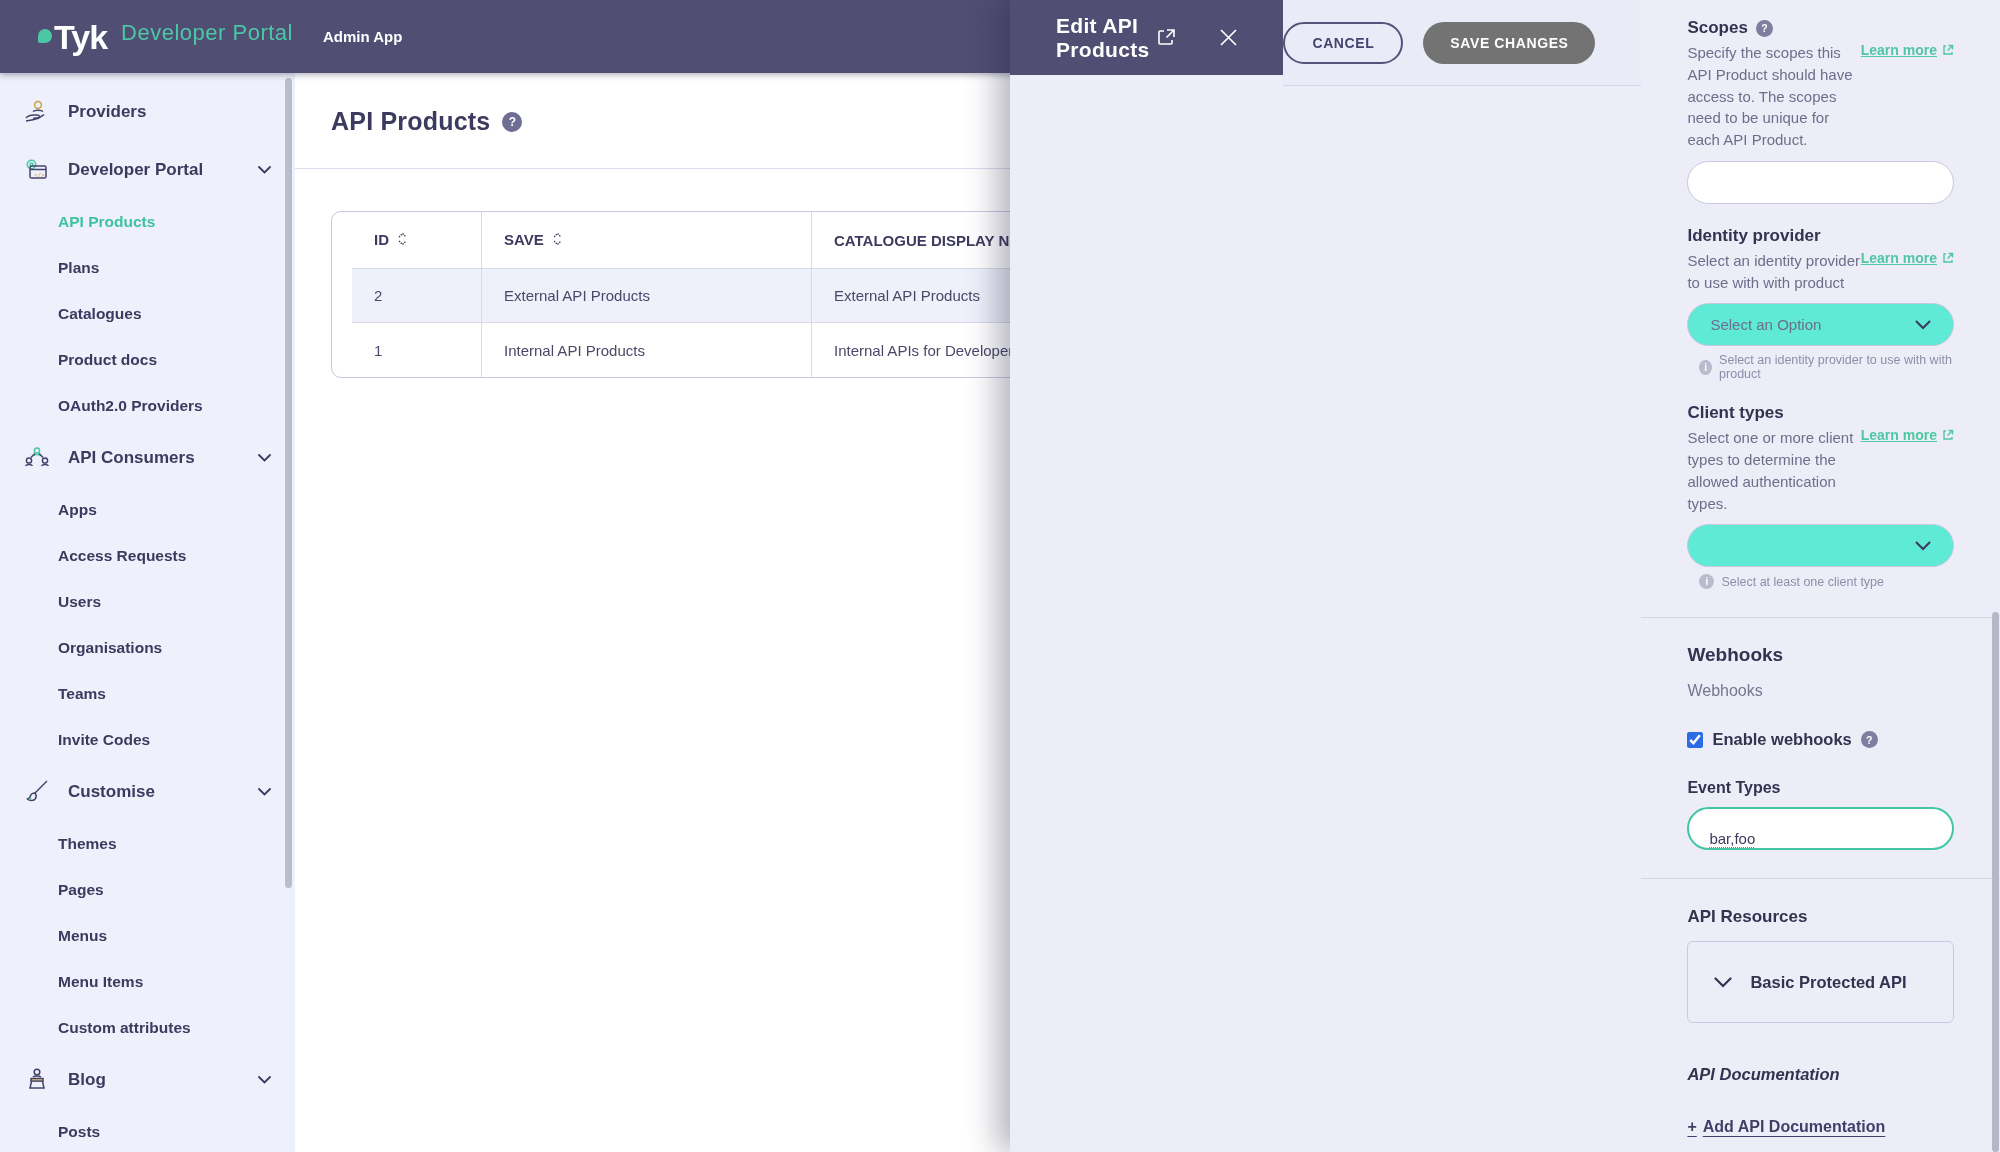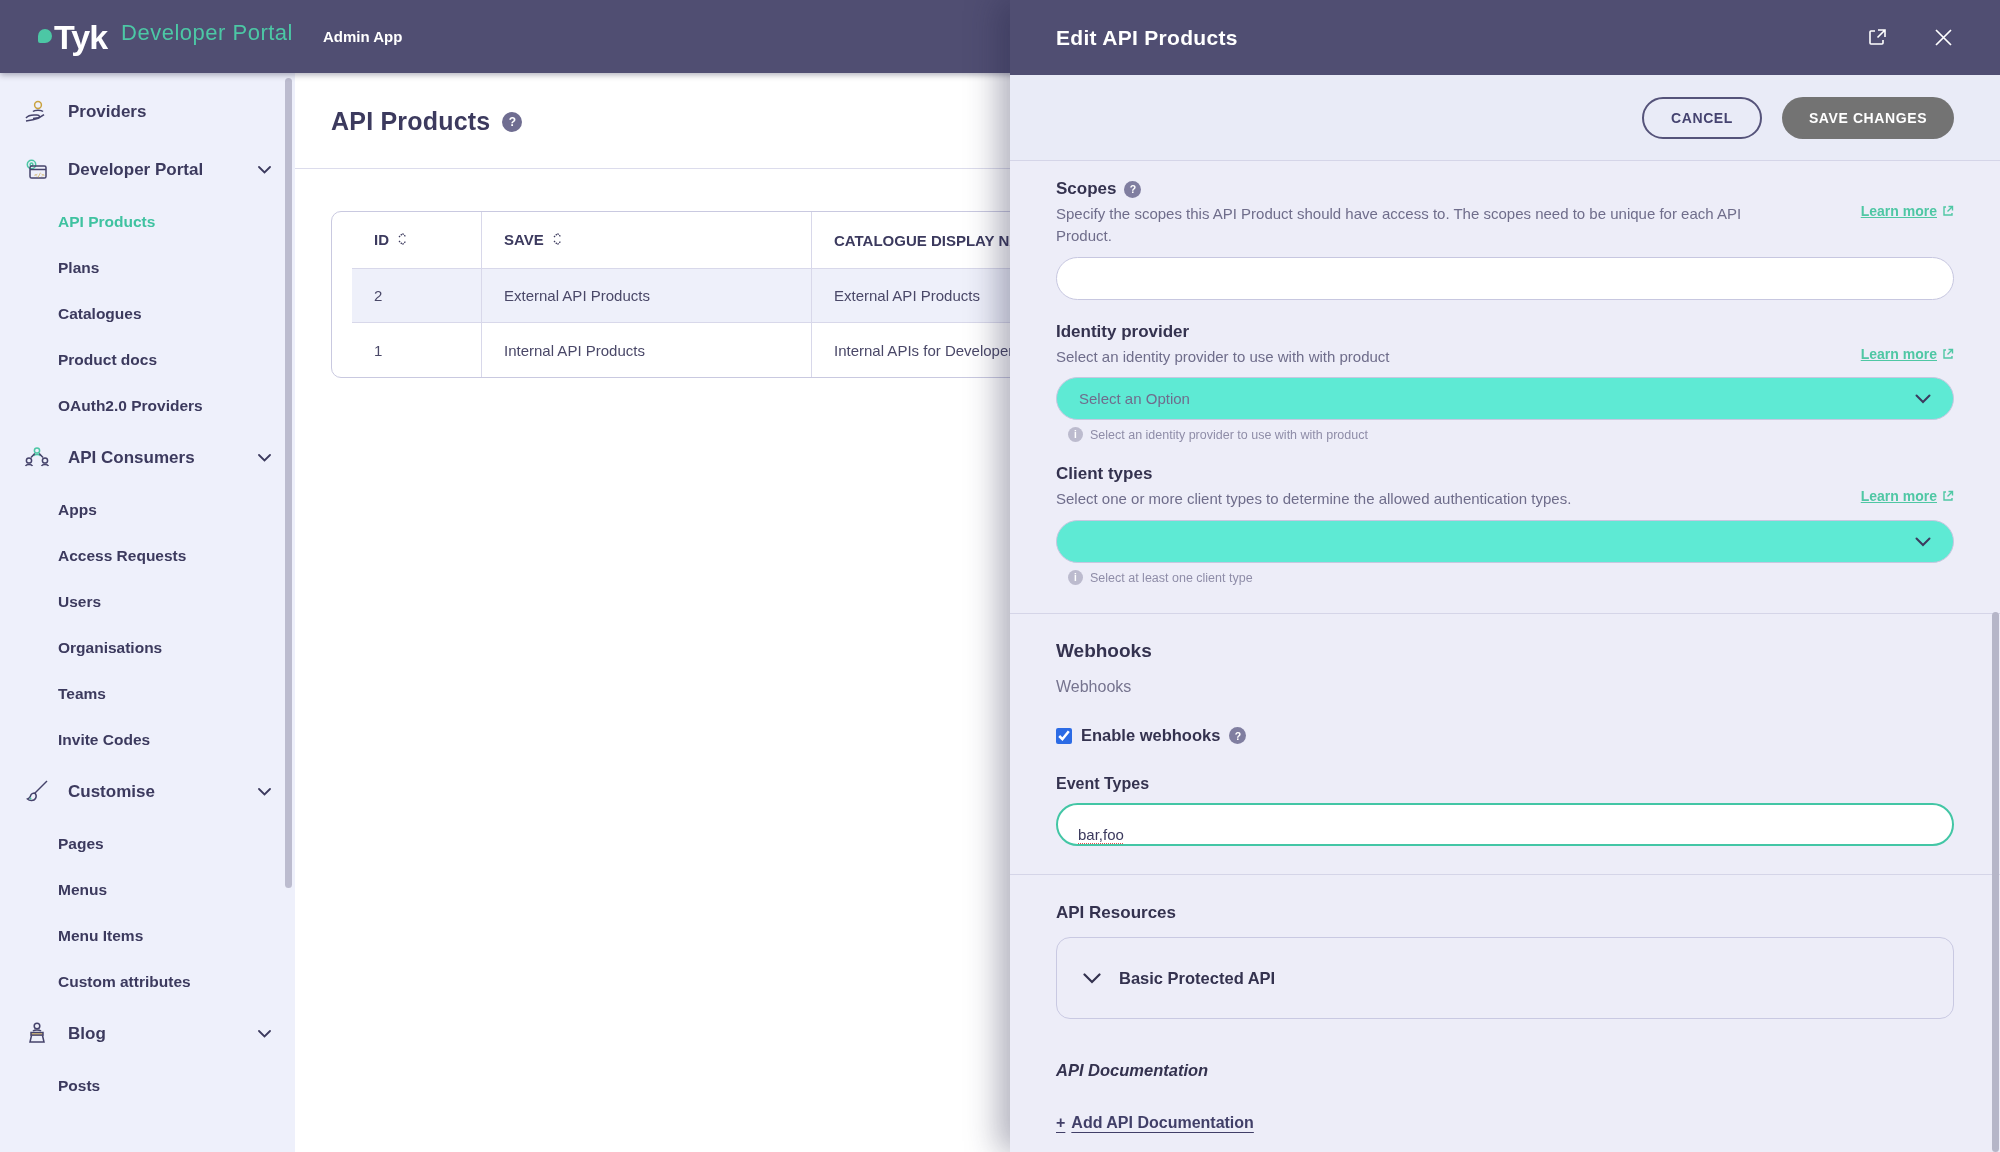--- a/index.html
+++ b/index.html
@@ -35,21 +35,21 @@
   table.products th { height:57px; font-size:15px; font-weight:700; color:#3c3a5e; background:#fff; }
   table.products td { height:54px; font-size:15px; color:#4a4868; background:#fff; }
   table.products tr.shaded td { background:#eef0fa; }
   
   table.products { border:1px solid #c9c9e0; border-radius:10px; overflow:hidden;padding-left:20px; }
   table.products th:last-child, table.products td:last-child { border-right:none; }
   table.products tr:last-child td { border-bottom:none; }
   .sort-icon { display:inline-block; vertical-align:-2px; margin-left:8px; }
 
   
-  .drawer { position:absolute; left:1010px; top:0; right:0; bottom:0; background:#ededf8; z-index:20; box-shadow:-12px 0 30px rgba(35,35,70,.35); display:flex; flex-direction:column; }
+  .drawer { position:absolute; left:1010px; top:0; right:0; bottom:0; background:#ededf8; z-index:20; box-shadow:-12px 0 30px rgba(35,35,70,.35); display:flex; }
   .drawer-header { height:75px; background:#504e72; display:flex; align-items:center; padding:0 46px; flex:0 0 75px; }
   .drawer-title { color:#fff; font-size:21px; font-weight:600; letter-spacing:.3px; }
   .drawer-header .spacer { flex:1; }
   .hicon { width:22px; height:22px; display:flex; align-items:center; justify-content:center; cursor:pointer; }
   .hicon + .hicon { margin-left:44px; }
 
   .drawer-actions { height:86px; background:#e9ebf7; border-bottom:1px solid #d5d5e8; display:flex; align-items:center; justify-content:flex-end; gap:20px; padding-right:46px; flex:0 0 86px; }
   .btn { height:42px; border-radius:21px; font-size:14px; font-weight:700; letter-spacing:.6px; display:inline-flex; align-items:center; justify-content:center; cursor:pointer; border:none; font-family:inherit; }
   .btn-cancel { width:120px; background:transparent; border:2px solid #55537a; color:#454370; }
   .btn-save { width:172px; background:#737373; color:#fff; }
@@ -73,21 +73,21 @@
   .sec-heading { font-size:19px; font-weight:700; color:#34324f; margin-top:26px; }
   .sec-sub { font-size:16px; color:#76748f; margin-top:16px; }
   .check-row { display:flex; align-items:center; gap:9px; margin-top:30px; }
   .check-row input[type=checkbox] { width:16px; height:16px; accent-color:#2c6be5; cursor:pointer; }
   .check-label { font-size:16.5px; font-weight:700; color:#34324f; }
   .evt-label { font-size:16px; font-weight:700; color:#34324f; margin-top:30px; }
   .pill-input.focus { border:2px solid #43c6a5; }
   .spellcheck { text-decoration:underline dotted #e05252; text-decoration-thickness:1px; text-underline-offset:3px;margin-top:20px; }
 
   .res-heading { font-size:17px; font-weight:700; color:#34324f; margin-top:28px; }
-  .res-box { margin-top:14px; height:82px; border:1.5px solid #c9c9e2; border-radius:14px; display:flex; align-items:center; gap:18px; padding:0 26px; cursor:pointer; }
+  .res-box { margin-top:14px; height:82px; border:1.5px solid #c9c9e2; border-radius:6px; display:flex; align-items:center; gap:18px; padding:0 26px; cursor:pointer; }
   .res-box .lbl { font-size:16.5px; color:#34324f; font-weight:600; }
 
   .doc-heading { font-size:16.5px; font-weight:700; color:#34324f; margin-top:42px;font-style:italic; }
   .doc-add { margin-top:34px; display:inline-flex; align-items:center; gap:6px; font-size:16px; font-weight:700; color:#413f68; text-decoration:underline; text-underline-offset:4px; cursor:pointer; }
 
   .drawer-scrollbar { position:absolute; right:1px; top:612px; width:7px; height:540px; background:#b6b6c8; border-radius:4px; }
 </style>
 </head>
 <body>
 
@@ -168,20 +168,21 @@
             <circle cx="8.5" cy="21.5" r="1" fill="#4cc7a5" stroke="none"></circle>
           </svg>
         </span>
         <span class="lbl">Customise</span>
         <span class="side-chevron">
           <svg width="13" height="8" viewBox="0 0 13 8">
             <path d="M1 1 L6.5 6.5 L12 1" fill="none" stroke="#3c3a5e" stroke-width="1.8" stroke-linecap="round"></path>
           </svg>
         </span>
       </div>
+      <div class="side-item">Themes</div>
       <div class="side-item">Pages</div>
       <div class="side-item">Menus</div>
       <div class="side-item">Menu Items</div>
       <div class="side-item">Custom attributes</div>
       <div class="side-section">
         <span class="side-icon">
           <svg width="30" height="30" viewBox="0 0 30 30" fill="none" stroke="#45436b" stroke-width="1.5">
             <circle cx="15" cy="7" r="2.8"></circle>
             <path d="M11 12 c1.5-1.5 6.5-1.5 8 0"></path>
             <rect x="9" y="13.5" width="12" height="2.6" fill="#e4c87e" stroke="#45436b"></rect>

